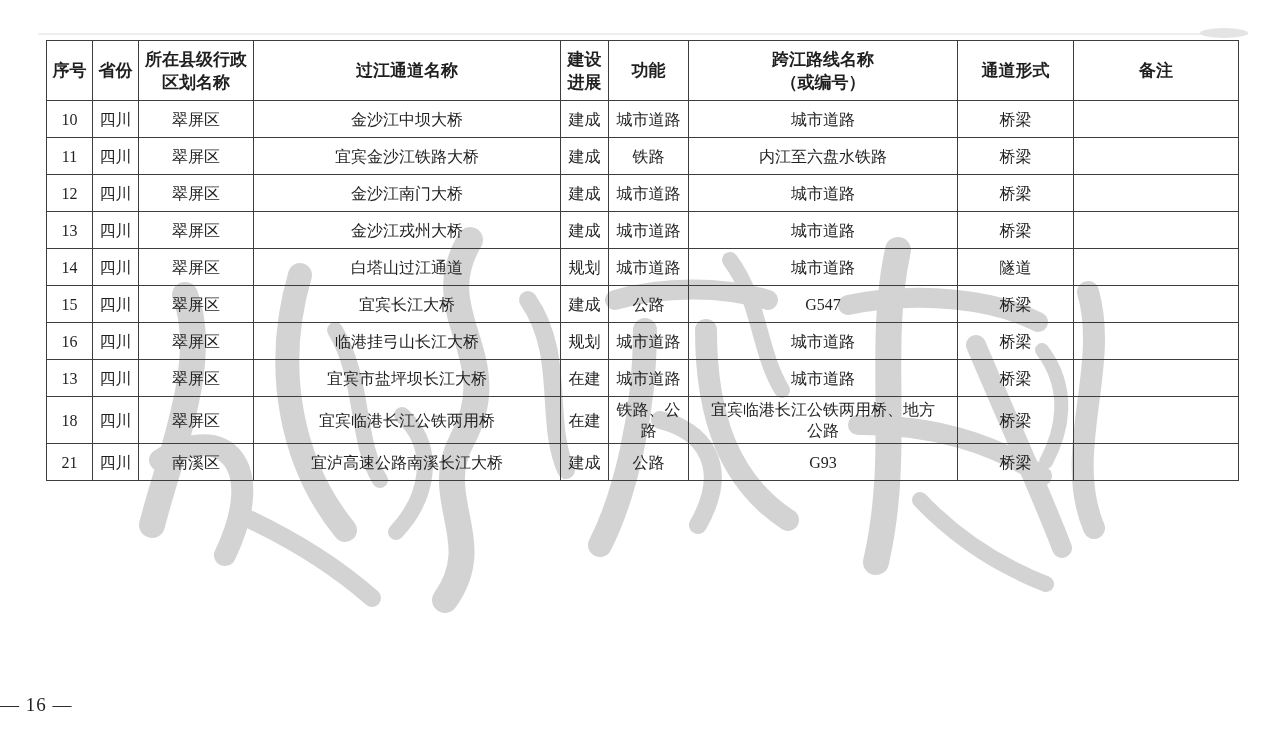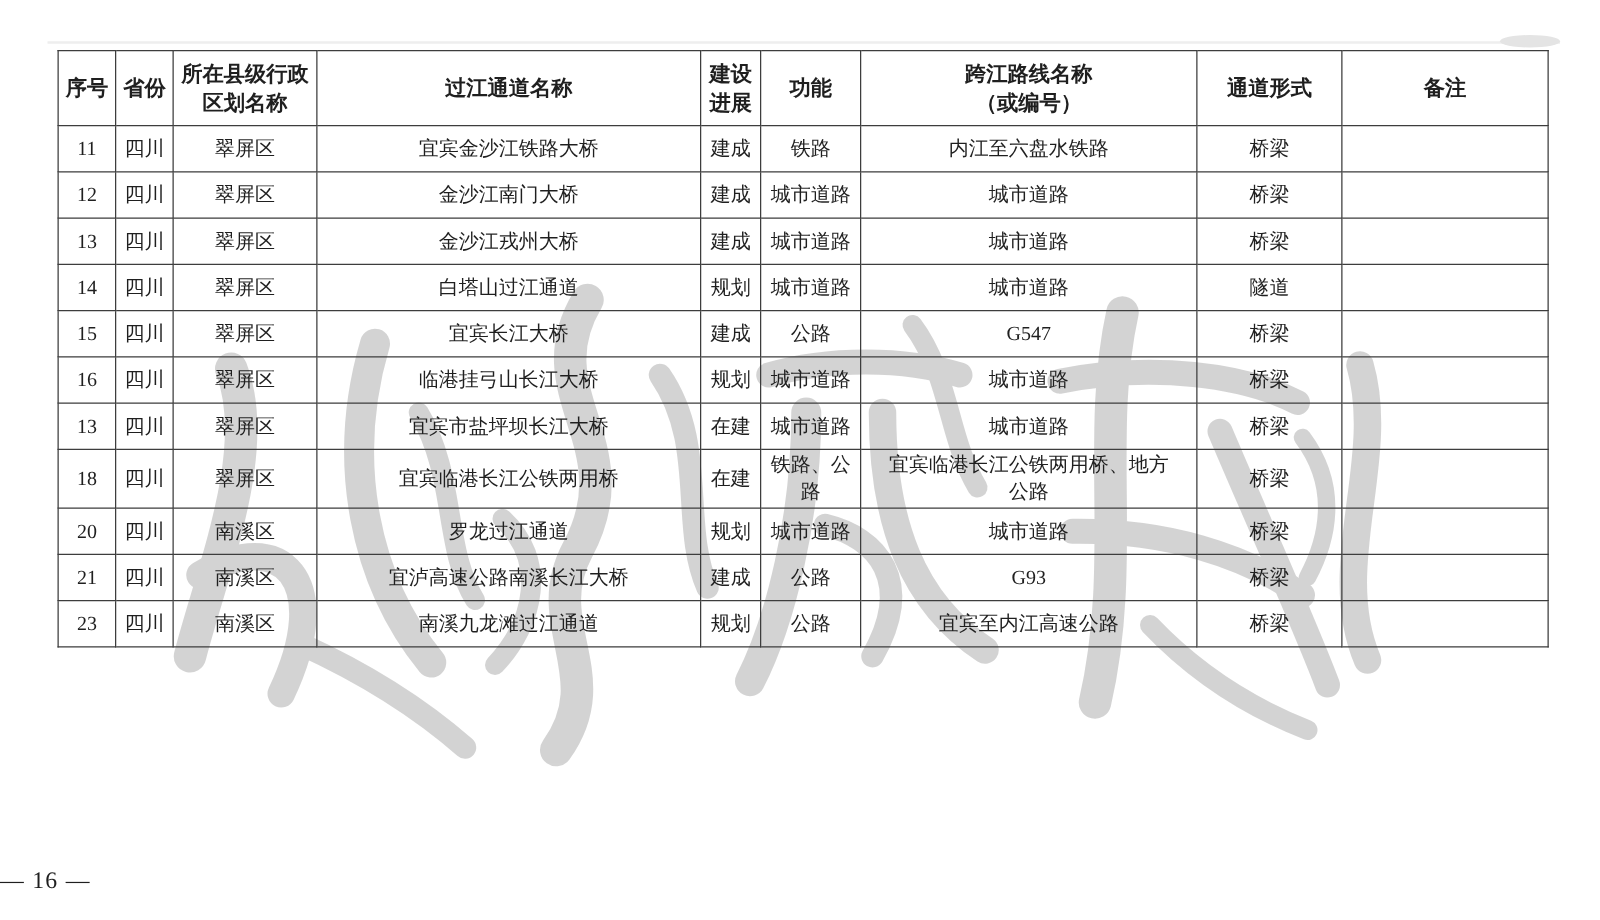--- a/index.html
+++ b/index.html
@@ -145,20 +145,31 @@
 进展</th>
         <th>功能</th>
         <th>跨江路线名称
 （或编号）</th>
         <th>通道形式</th>
         <th>备注</th>
       </tr>
     </thead>
     <tbody>
         <tr>
+      <td>10</td>
+      <td>四川</td>
+      <td>翠屏区</td>
+      <td>金沙江中坝大桥</td>
+      <td>建成</td>
+      <td>城市道路</td>
+      <td>城市道路</td>
+      <td>桥梁</td>
+      <td></td>
+    </tr>
+        <tr>
       <td>11</td>
       <td>四川</td>
       <td>翠屏区</td>
       <td>宜宾金沙江铁路大桥</td>
       <td>建成</td>
       <td>铁路</td>
       <td>内江至六盘水铁路</td>
       <td>桥梁</td>
       <td></td>
     </tr>
@@ -235,49 +246,27 @@
       <td>宜宾临港长江公铁两用桥</td>
       <td>在建</td>
       <td>铁路、公
 路</td>
       <td>宜宾临港长江公铁两用桥、地方
 公路</td>
       <td>桥梁</td>
       <td></td>
     </tr>
         <tr>
-      <td>20</td>
-      <td>四川</td>
-      <td>南溪区</td>
-      <td>罗龙过江通道</td>
-      <td>规划</td>
-      <td>城市道路</td>
-      <td>城市道路</td>
-      <td>桥梁</td>
-      <td></td>
-    </tr>
-        <tr>
       <td>21</td>
       <td>四川</td>
       <td>南溪区</td>
       <td>宜泸高速公路南溪长江大桥</td>
       <td>建成</td>
       <td>公路</td>
       <td>G93</td>
       <td>桥梁</td>
       <td></td>
     </tr>
-        <tr>
-      <td>23</td>
-      <td>四川</td>
-      <td>南溪区</td>
-      <td>南溪九龙滩过江通道</td>
-      <td>规划</td>
-      <td>公路</td>
-      <td>宜宾至内江高速公路</td>
-      <td>桥梁</td>
-      <td></td>
-    </tr>
       </tbody>
   </table>
 
   <div class="footer-page-number">— 16 —</div>
 </div>
 
 </body></html>

